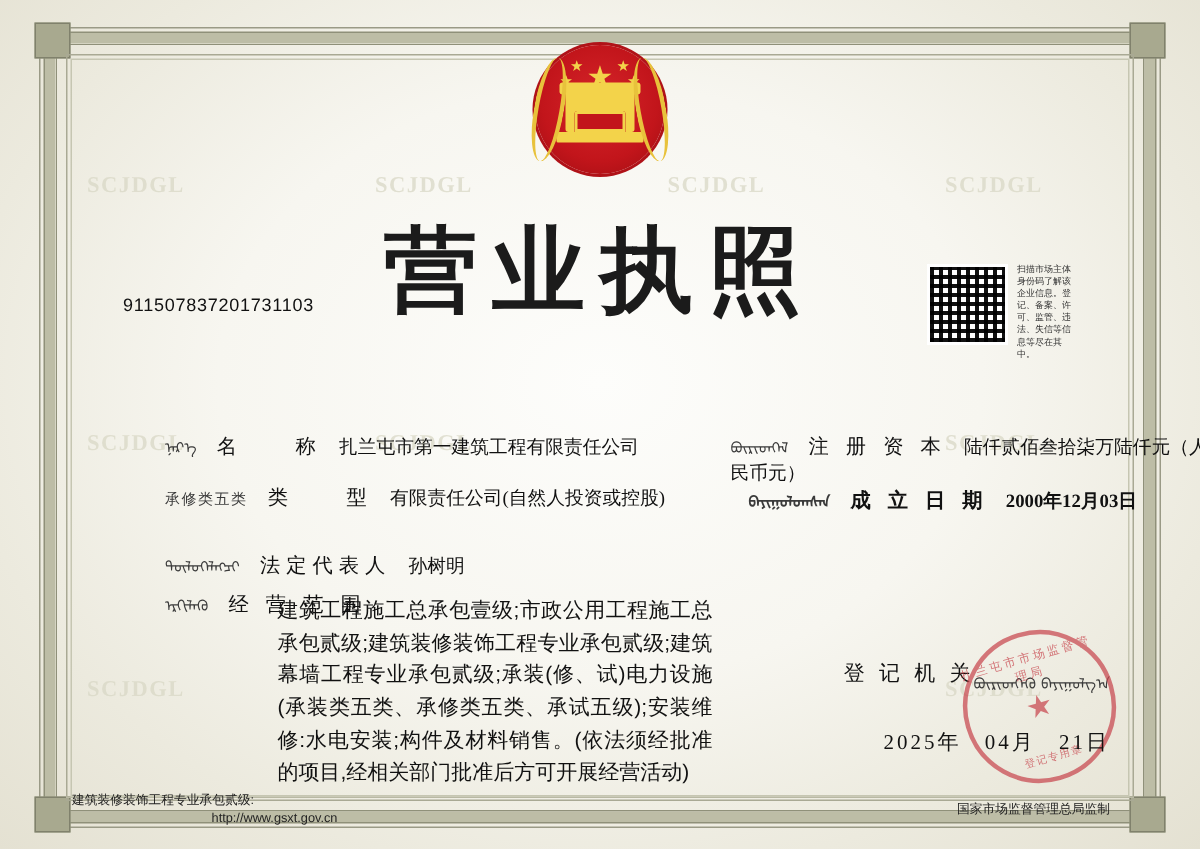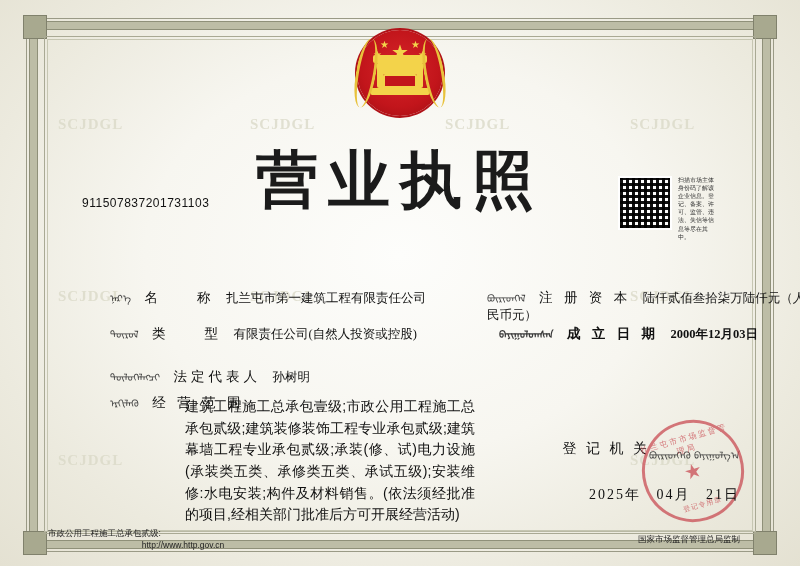--- a/index.html
+++ b/index.html
@@ -239,21 +239,21 @@
   <div class="qr"></div>
   <div class="qr-note">扫描市场主体身份码了解该企业信息。登记、备案、许可、监管、违法、失信等信息等尽在其中。</div>
 
   <div class="field" style="left:78px;top:287px;">
     <span class="mn">ᠨᠡᠷ᠎ᠡ</span>
     <span class="flabel" style="margin-left:10px;">名　　称</span>
     <span class="fval" style="margin-left:8px;">扎兰屯市第一建筑工程有限责任公司</span>
   </div>
 
   <div class="field" style="left:78px;top:323px;">
-    <span class="mn">ᠲᠥᠷᠥᠯ</span>
+    <span class="mn">承修类五类</span>
     <span class="flabel" style="margin-left:10px;">类　　型</span>
     <span class="fval" style="margin-left:8px;">有限责任公司(自然人投资或控股)</span>
   </div>
 
   <div class="field" style="left:78px;top:392px;">
     <span class="mn">ᠡᠷᠬᠢᠯᠡᠬᠦ</span>
     <span class="flabel" style="margin-left:10px;">经 营 范 围</span>
   </div>
 
   <div class="field" style="left:78px;top:366px;">
@@ -286,18 +286,18 @@
   </div>
 
   <div class="dateline">
     <span>2025</span><span>年</span>
     <span style="margin-left:10px;">04</span><span>月</span>
     <span style="margin-left:10px;margin-top:44px;">21</span><span>日</span>
   </div>
 
   <div class="footer-rule"></div>
   <div class="footer-left">
-    <div>市政公用工程施工总承包贰级:</div>
-    <div style="text-align:center;">http://www.http.gov.cn</div>
+    <div>建筑装修装饰工程专业承包贰级:</div>
+    <div style="text-align:center;">http://www.gsxt.gov.cn</div>
   </div>
   <div class="footer-right">国家市场监督管理总局监制</div>
 
 </div>
 
 </body></html>

